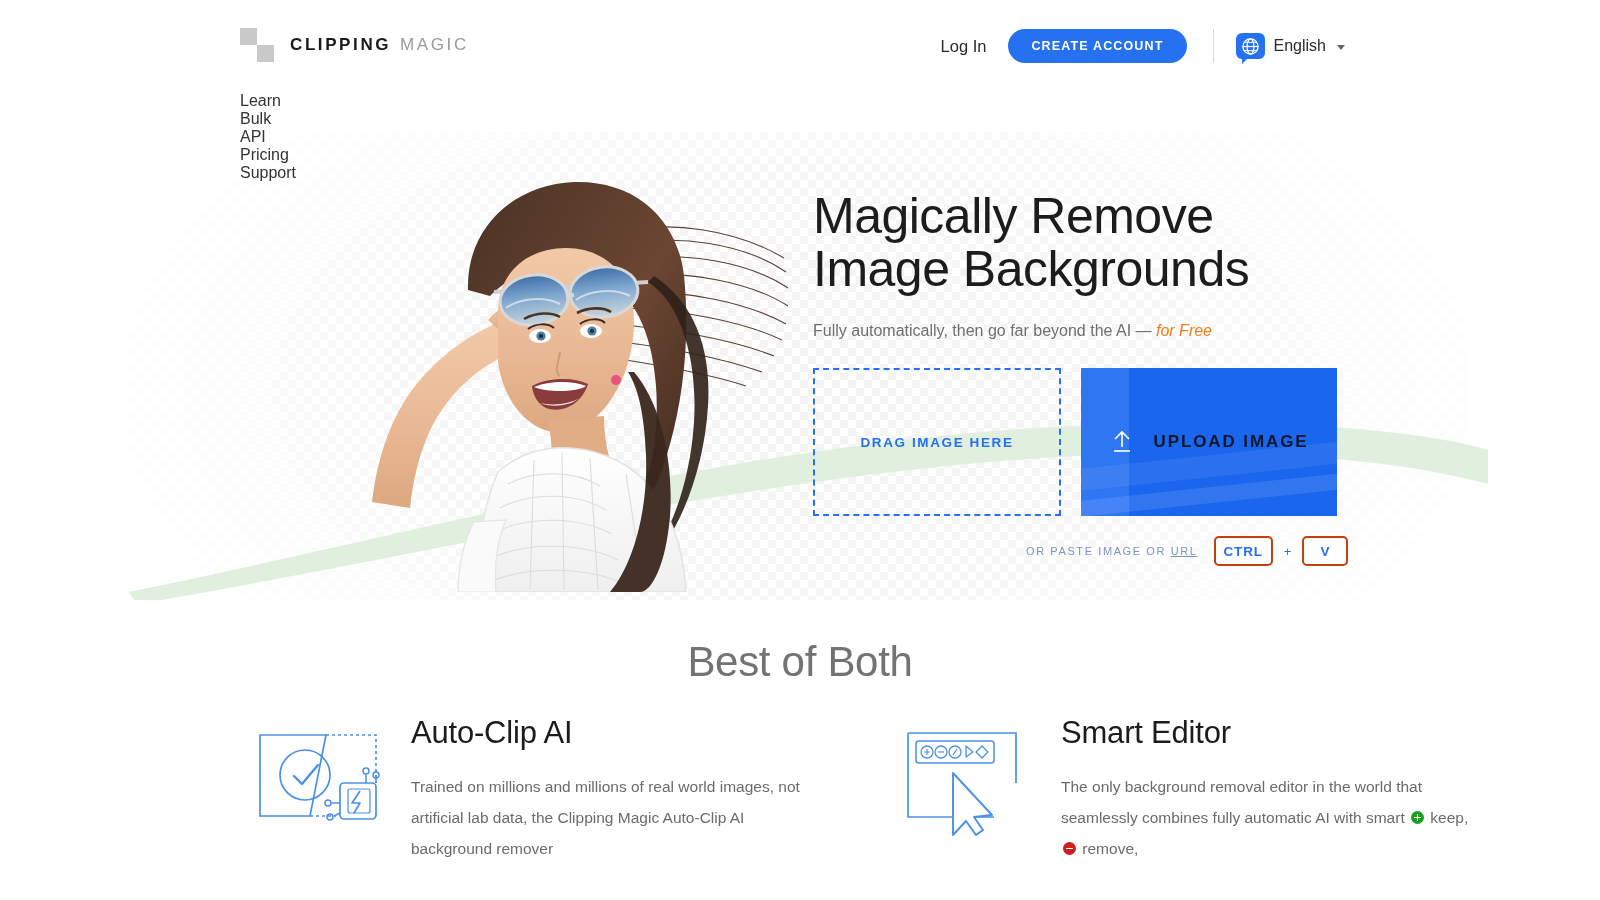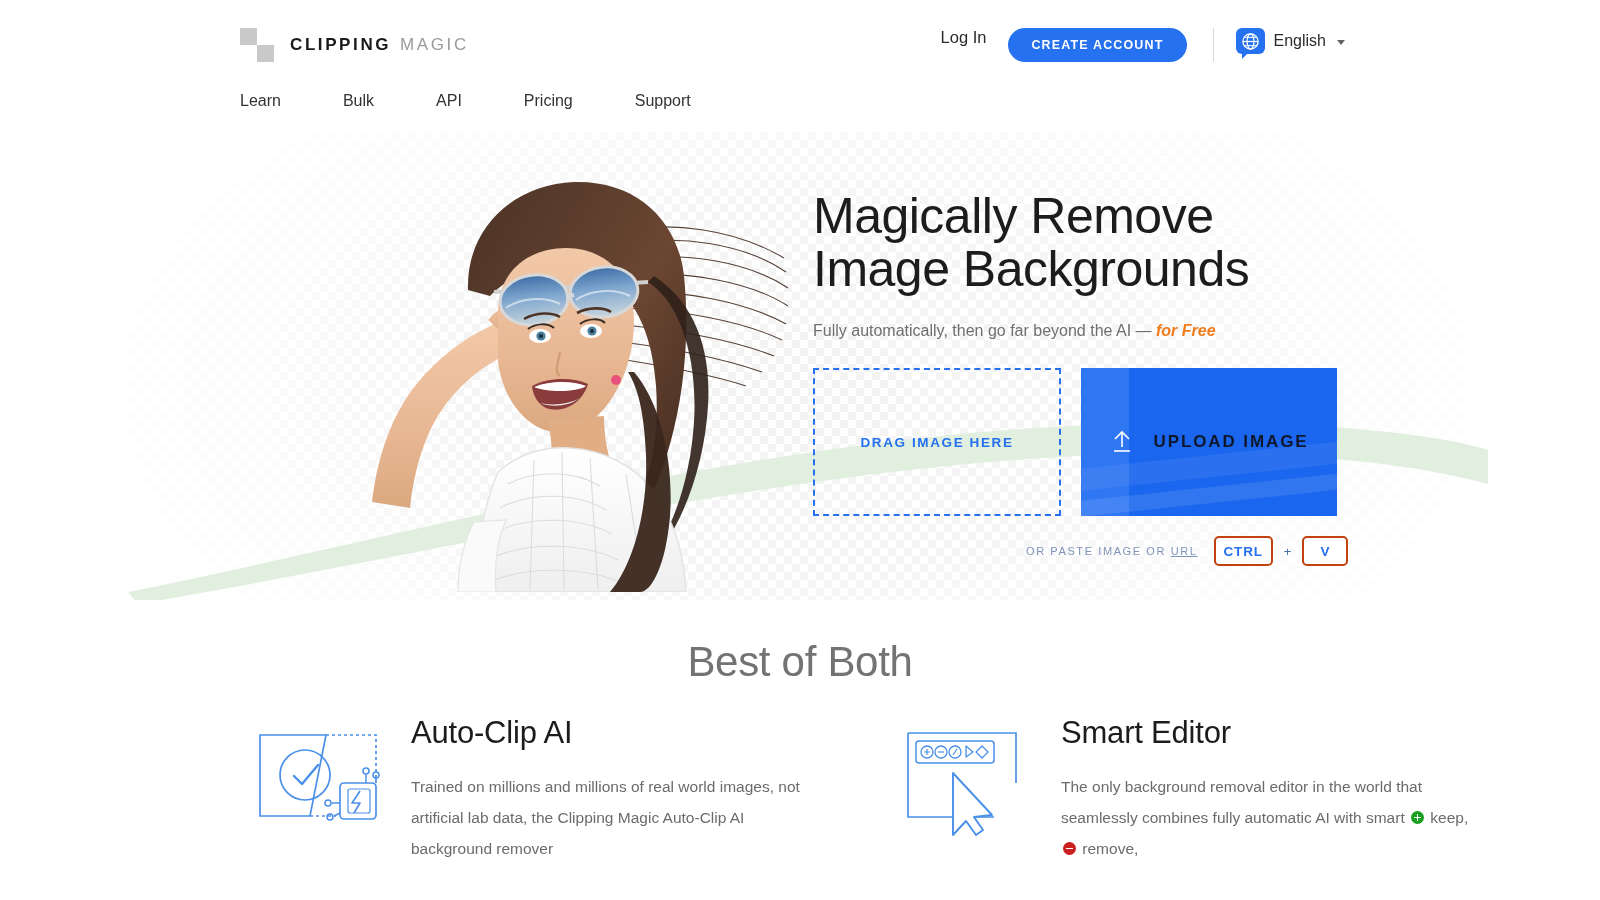--- a/index.html
+++ b/index.html
@@ -72,21 +72,21 @@
     font-weight: 400;
     letter-spacing: 2.6px;
     color: #9a9a9a;
   }
 
   .header-right {
     position: absolute;
     right: 255px;
     top: 28px;
     display: flex;
-    align-items: flex-start;
+    align-items: center;
     gap: 0;
     height: 36px;
   }
 
   .login-link {
     font-size: 16.5px;
     color: #2b2b2b;
     text-decoration: none;
     margin-right: 22px;
     cursor: pointer;
@@ -147,20 +147,21 @@
     margin-left: 2px;
     margin-top: 3px;
   }
 
   .nav {
     position: absolute;
     left: 240px;
     top: 92px;
     display: flex;
     gap: 0;
+    flex-direction: column;
   }
   .nav a {
     font-size: 16px;
     color: #333333;
     text-decoration: none;
     margin-right: 62px;
     cursor: pointer;
   }
 
   
@@ -221,21 +222,21 @@
     letter-spacing: -0.5px;
     white-space: pre-line;
   }
   .hero-sub {
     margin-top: 26px;
     font-size: 16px;
     color: #6f6f6f;
   }
   .hero-sub b {
     color: #f07c1c;
-    font-weight: bold;
+    font-weight: normal;
     font-style: italic;
   }
 
   .hero-actions {
     position: absolute;
     left: 805px;
     top: 236px;
     display: flex;
     gap: 20px;
   }

